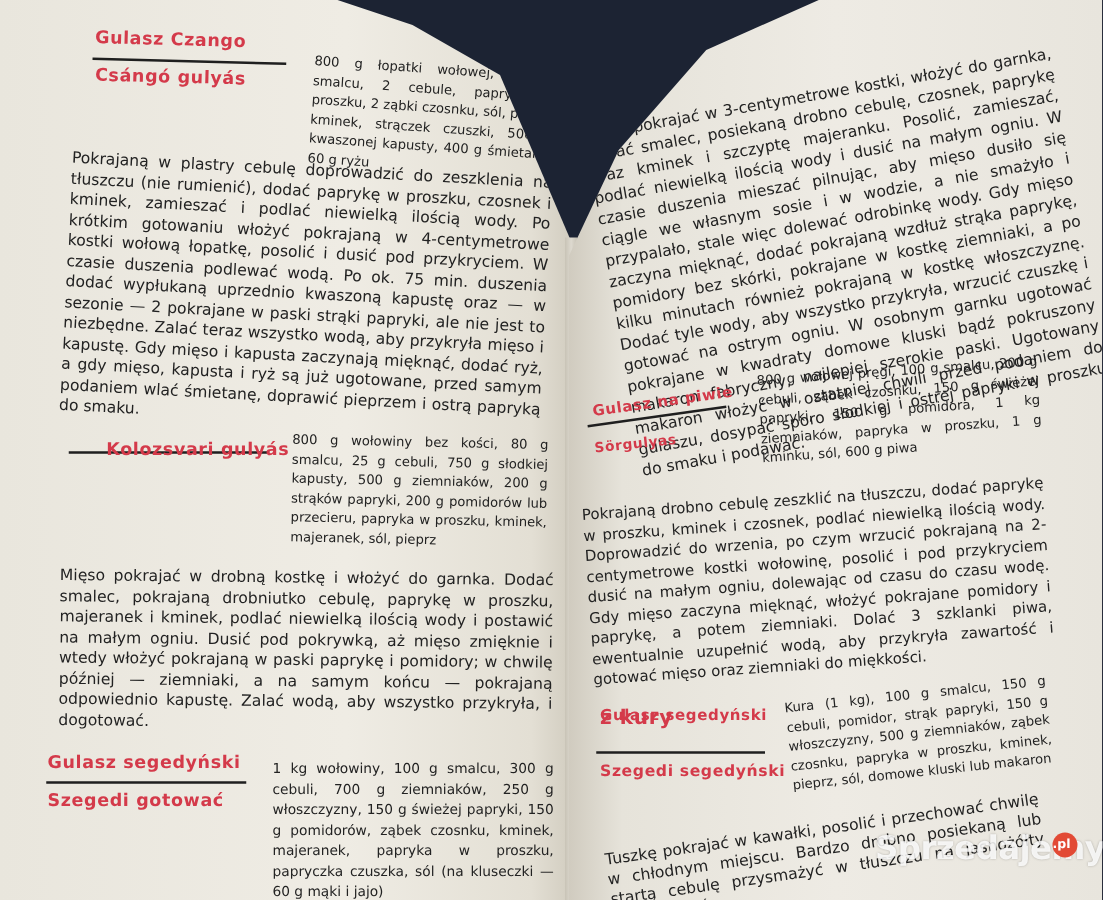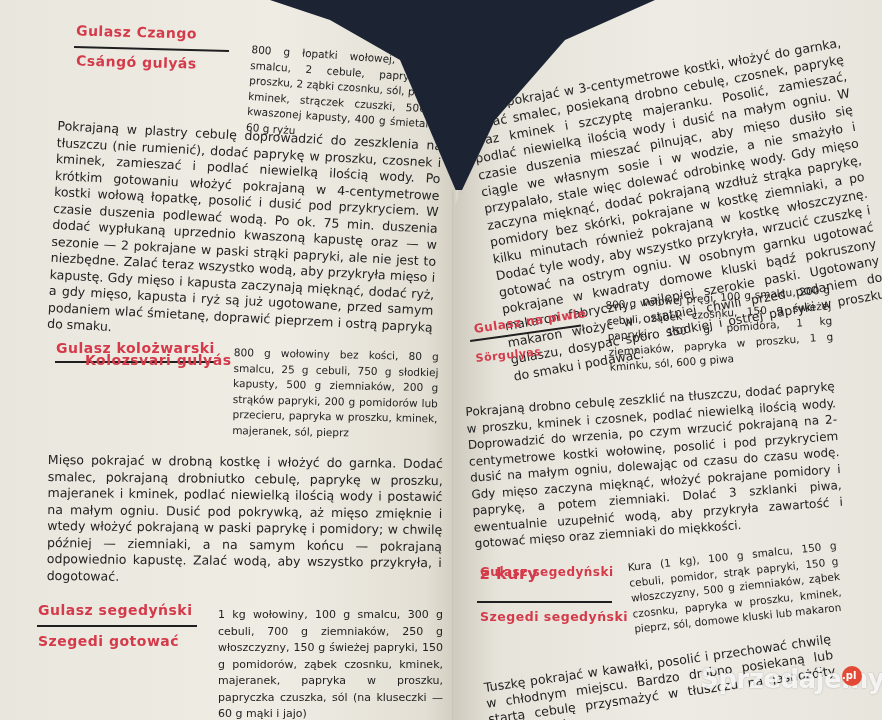--- a/index.html
+++ b/index.html
@@ -24,21 +24,20 @@
 
 <div class="bg-dark"></div>
 
 <div class="page page-left">
   <div class="title red" style="left:76px;top:24px;transform:rotate(1.5deg);">Gulasz Czango</div>
   <div class="rule" style="left:74px;top:48px;width:155px;transform:rotate(1.5deg);"></div>
   <div class="title red" style="left:76px;top:54px;transform:rotate(1.5deg);">Csángó gulyás</div>
   <div class="ing" style="left:252px;top:42px;width:195px;transform:rotate(4deg);transform-origin:left top;">800 g łopatki wołowej, 100 g smalcu, 2 cebule, papryka w proszku, 2 ząbki czosnku, sól, pieprz, kminek, strączek czuszki, 500 g kwaszonej kapusty, 400 g śmietany, 60 g ryżu</div>
   <div class="para" style="left:58px;top:118px;width:385px;transform:rotate(3deg);transform-origin:left top;">Pokrajaną w plastry cebulę doprowadzić do zeszklenia na tłuszczu (nie rumienić), dodać paprykę w proszku, czosnek i kminek, zamieszać i podlać niewielką ilością wody. Po krótkim gotowaniu włożyć pokrajaną w 4-centymetrowe kostki wołową łopatkę, posolić i dusić pod przykryciem. W czasie duszenia podlewać wodą. Po ok. 75 min. duszenia dodać wypłukaną uprzednio kwaszoną kapustę oraz — w sezonie — 2 pokrajane w paski strąki papryki, ale nie jest to niezbędne. Zalać teraz wszystko wodą, aby przykryła mięso i kapustę. Gdy mięso i kapusta zaczynają mięknąć, dodać ryż, a gdy mięso, kapusta i ryż są już ugotowane, przed samym podaniem wlać śmietanę, doprawić pieprzem i ostrą papryką do smaku.</div>
 
-  <div class="title red" style="left:56px;top:340px;">Gulasz kolożwarski</div>
   <div class="rule" style="left:55px;top:361px;width:160px;"></div>
   <div class="title red" style="left:56px;top:352px;margin-left:29px;">Kolozsvari gulyás</div>
   <div class="ing" style="left:234px;top:345px;width:205px;transform:rotate(1.2deg);transform-origin:left top;">800 g wołowiny bez kości, 80 g smalcu, 25 g cebuli, 750 g słodkiej kapusty, 500 g ziemniaków, 200 g strąków papryki, 200 g pomidorów lub przecieru, papryka w proszku, kminek, majeranek, sól, pieprz</div>
   <div class="para" style="left:48px;top:452px;width:395px;transform:rotate(0.6deg);transform-origin:left top;">Mięso pokrajać w drobną kostkę i włożyć do garnka. Dodać smalec, pokrajaną drobniutko cebulę, paprykę w proszku, majeranek i kminek, podlać niewielką ilością wody i postawić na małym ogniu. Dusić pod pokrywką, aż mięso zmięknie i wtedy włożyć pokrajaną w paski paprykę i pomidory; w chwilę później — ziemniaki, a na samym końcu — pokrajaną odpowiednio kapustę. Zalać wodą, aby wszystko przykryła, i dogotować.</div>
 
   <div class="title red" style="left:38px;top:602px;">Gulasz segedyński</div>
   <div class="rule" style="left:37px;top:625px;width:160px;"></div>
   <div class="title red" style="left:38px;top:633px;">Szegedi gotować</div>
   <div class="ing" style="left:218px;top:607px;width:225px;font-size:11px;line-height:16.5px;">1 kg wołowiny, 100 g smalcu, 300 g cebuli, 700 g ziemniaków, 250 g włoszczyzny, 150 g świeżej papryki, 150 g pomidorów, ząbek czosnku, kminek, majeranek, papryka w proszku, papryczka czuszka, sól (na kluseczki — 60 g mąki i jajo)</div>
 </div>

